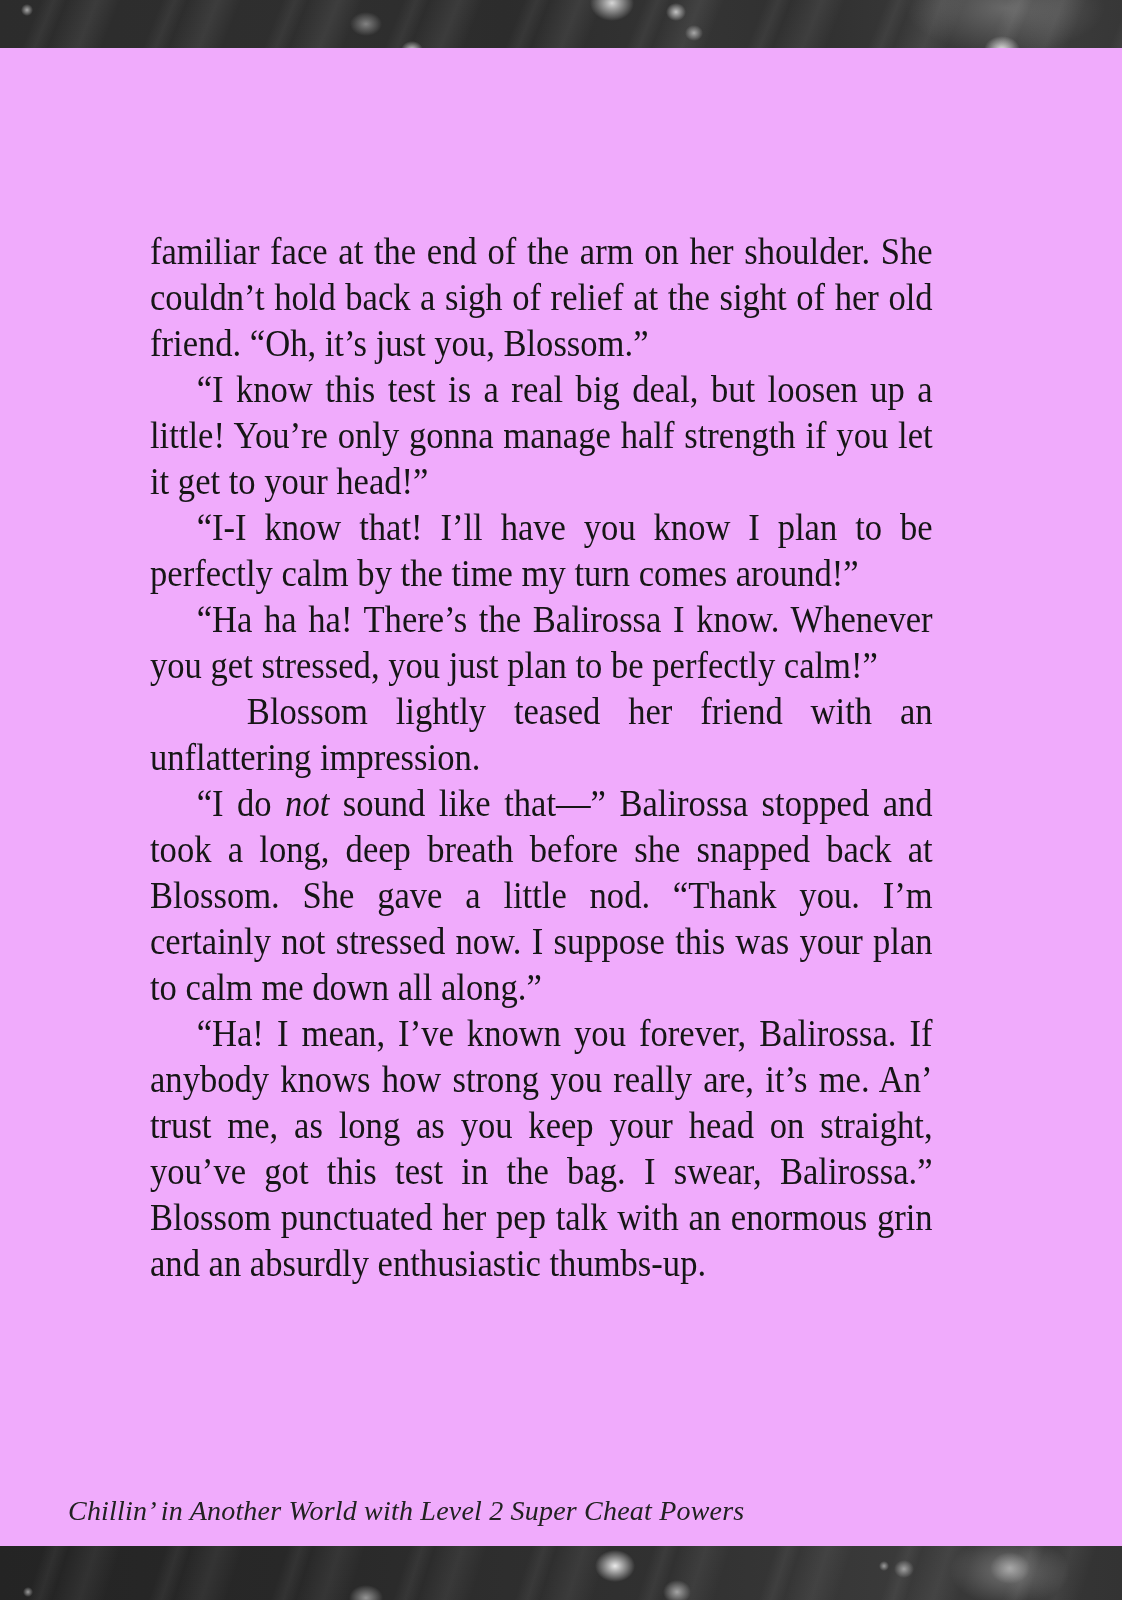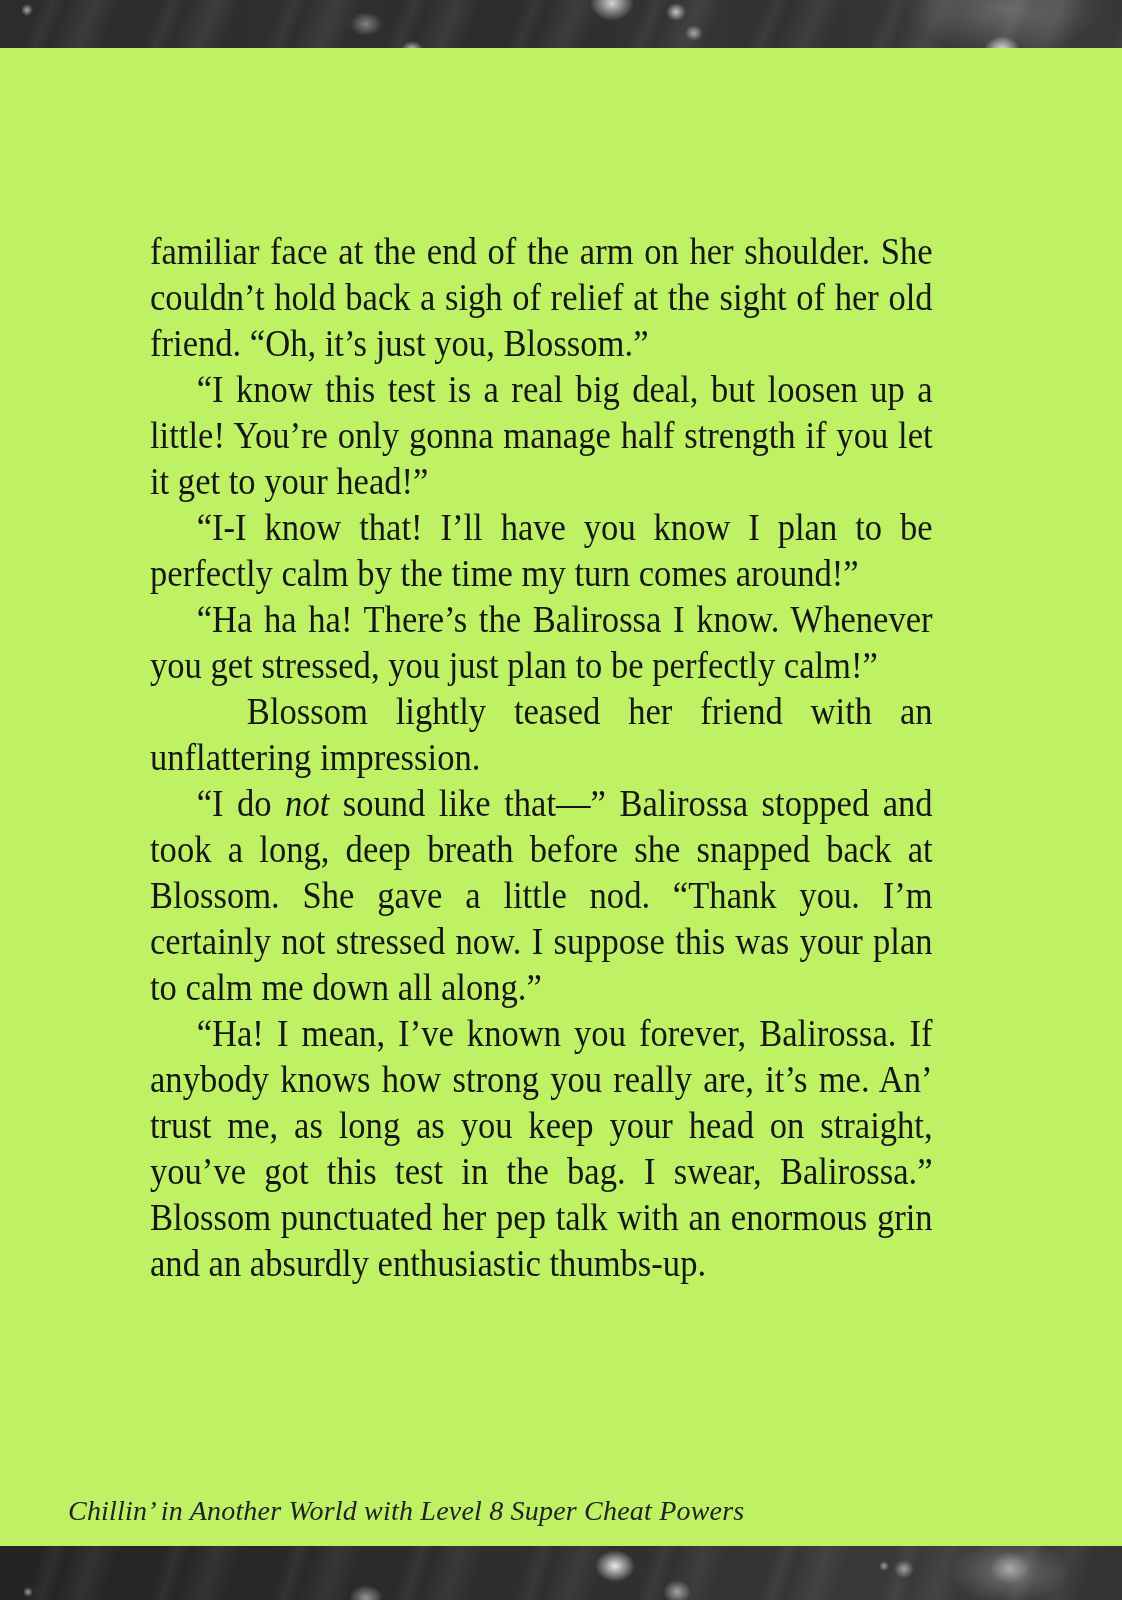--- a/index.html
+++ b/index.html
@@ -1,21 +1,21 @@
 <!DOCTYPE html>
 <html><head>
 <meta charset="utf-8">
 <style>
   * { margin: 0; padding: 0; box-sizing: border-box; }
   html, body { background: #ffffff; }
   .page {
     position: relative;
     width: 1122px;
     height: 1600px;
-    background: #bef264;
+    background: #f0abfc;
     overflow: hidden;
     font-family: "Liberation Serif", serif;
   }
   
   .band {
     position: absolute;
     left: 0;
     width: 1122px;
   }
   .band-top {
@@ -91,17 +91,17 @@
   <div class="text-block">
     <p class="body-par"><span>familiar face at the end of the arm on her shoulder. She couldn’t hold back a sigh of relief at the sight of her old friend. “Oh, it’s just you, Blossom.”</span></p>
     <p class="body-par ind"><span>“I know this test is a real big deal, but loosen up a little! You’re only gonna manage half strength if you let it get to your head!”</span></p>
     <p class="body-par ind"><span>“I-I know that! I’ll have you know I plan to be perfectly calm by the time my turn comes around!”</span></p>
     <p class="body-par ind"><span>“Ha ha ha! There’s the Balirossa I know. Whenever you get stressed, you just plan to be perfectly calm!”</span></p>
     <p class="body-par ind-deep"><span>Blossom lightly teased her friend with an unflattering impression.</span></p>
     <p class="body-par ind"><span>“I do </span><em>not</em><span> sound like that—” Balirossa stopped and took a long, deep breath before she snapped back at Blossom. She gave a little nod. “Thank you. I’m certainly not stressed now. I suppose this was your plan to calm me down all along.”</span></p>
     <p class="body-par ind"><span>“Ha! I mean, I’ve known you forever, Balirossa. If anybody knows how strong you really are, it’s me. An’ trust me, as long as you keep your head on straight, you’ve got this test in the bag. I swear, Balirossa.” Blossom punctuated her pep talk with an enormous grin and an absurdly enthusiastic thumbs-up.</span></p>
   </div>
 
-  <div class="footer-title">Chillin’ in Another World with Level 8 Super Cheat Powers</div>
+  <div class="footer-title">Chillin’ in Another World with Level 2 Super Cheat Powers</div>
 
   <div class="band band-bottom"></div>
 
 </div>
 
 </body></html>

